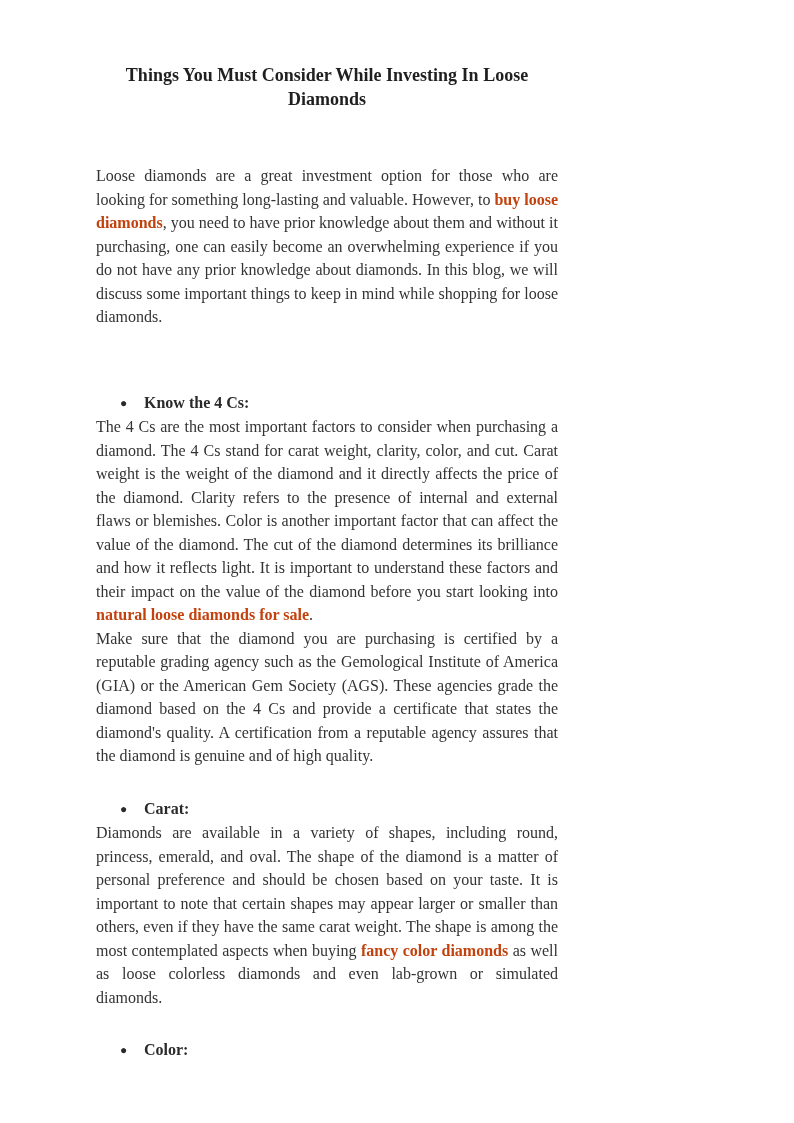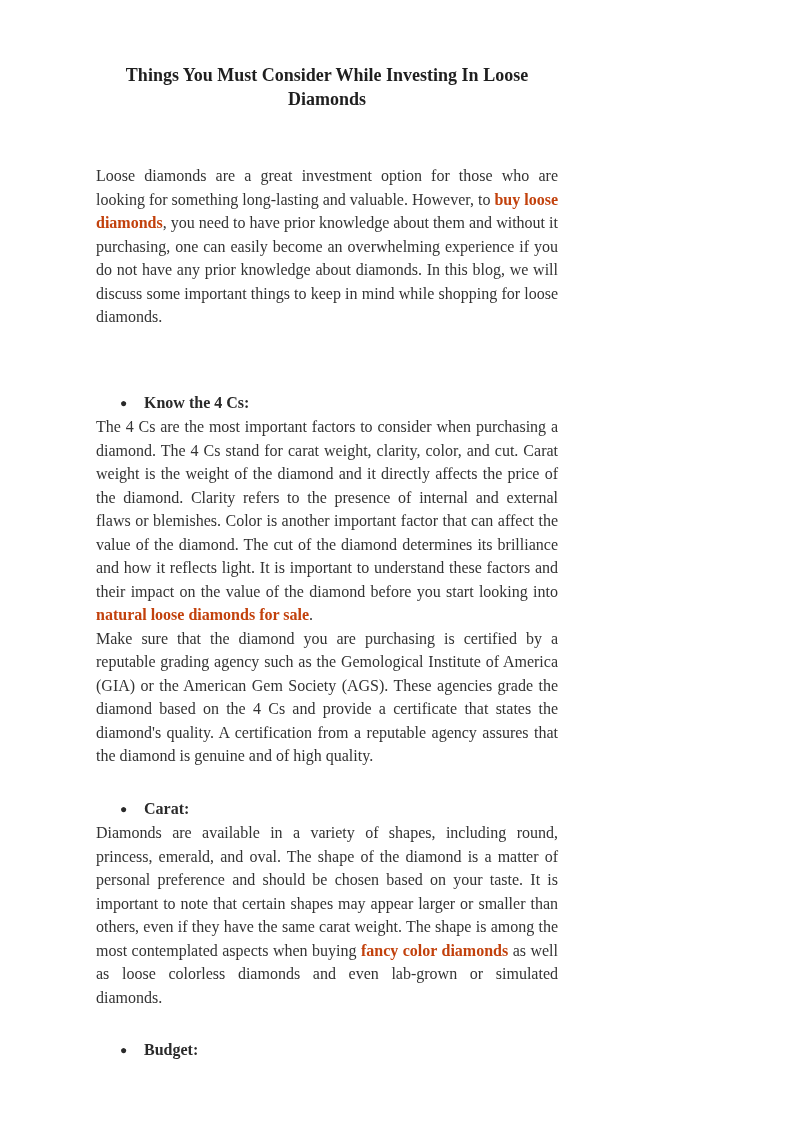--- a/index.html
+++ b/index.html
@@ -67,15 +67,15 @@
   <p class="para intro"><span>Loose diamonds are a great investment option for those who are looking for something long-lasting and valuable. However, to </span><a class="doc-link">buy loose diamonds</a><span>, you need to have prior knowledge about them and without it purchasing, one can easily become an overwhelming experience if you do not have any prior knowledge about diamonds. In this blog, we will discuss some important things to keep in mind while shopping for loose diamonds.</span></p>
 
   <p class="section-heading"><span class="bullet">●</span><span>Know the 4 Cs:</span></p>
   <p class="para"><span>The 4 Cs are the most important factors to consider when purchasing a diamond. The 4 Cs stand for carat weight, clarity, color, and cut. Carat weight is the weight of the diamond and it directly affects the price of the diamond. Clarity refers to the presence of internal and external flaws or blemishes. Color is another important factor that can affect the value of the diamond. The cut of the diamond determines its brilliance and how it reflects light. It is important to understand these factors and their impact on the value of the diamond before you start looking into </span><a class="doc-link">natural loose diamonds for sale</a><span>.</span></p>
 
   <p class="para">Make sure that the diamond you are purchasing is certified by a reputable grading agency such as the Gemological Institute of America (GIA) or the American Gem Society (AGS). These agencies grade the diamond based on the 4 Cs and provide a certificate that states the diamond's quality. A certification from a reputable agency assures that the diamond is genuine and of high quality.</p>
 
   <p class="section-heading"><span class="bullet">●</span><span>Carat:</span></p>
   <p class="para"><span>Diamonds are available in a variety of shapes, including round, princess, emerald, and oval. The shape of the diamond is a matter of personal preference and should be chosen based on your taste. It is important to note that certain shapes may appear larger or smaller than others, even if they have the same carat weight. The shape is among the most contemplated aspects when buying </span><a class="doc-link">fancy color diamonds</a><span> as well as loose colorless diamonds and even lab-grown or simulated diamonds.</span></p>
 
-  <p class="section-heading"><span class="bullet">●</span><span>Budget:</span></p>
+  <p class="section-heading"><span class="bullet">●</span><span>Color:</span></p>
 
 </div>
 
 </body></html>

